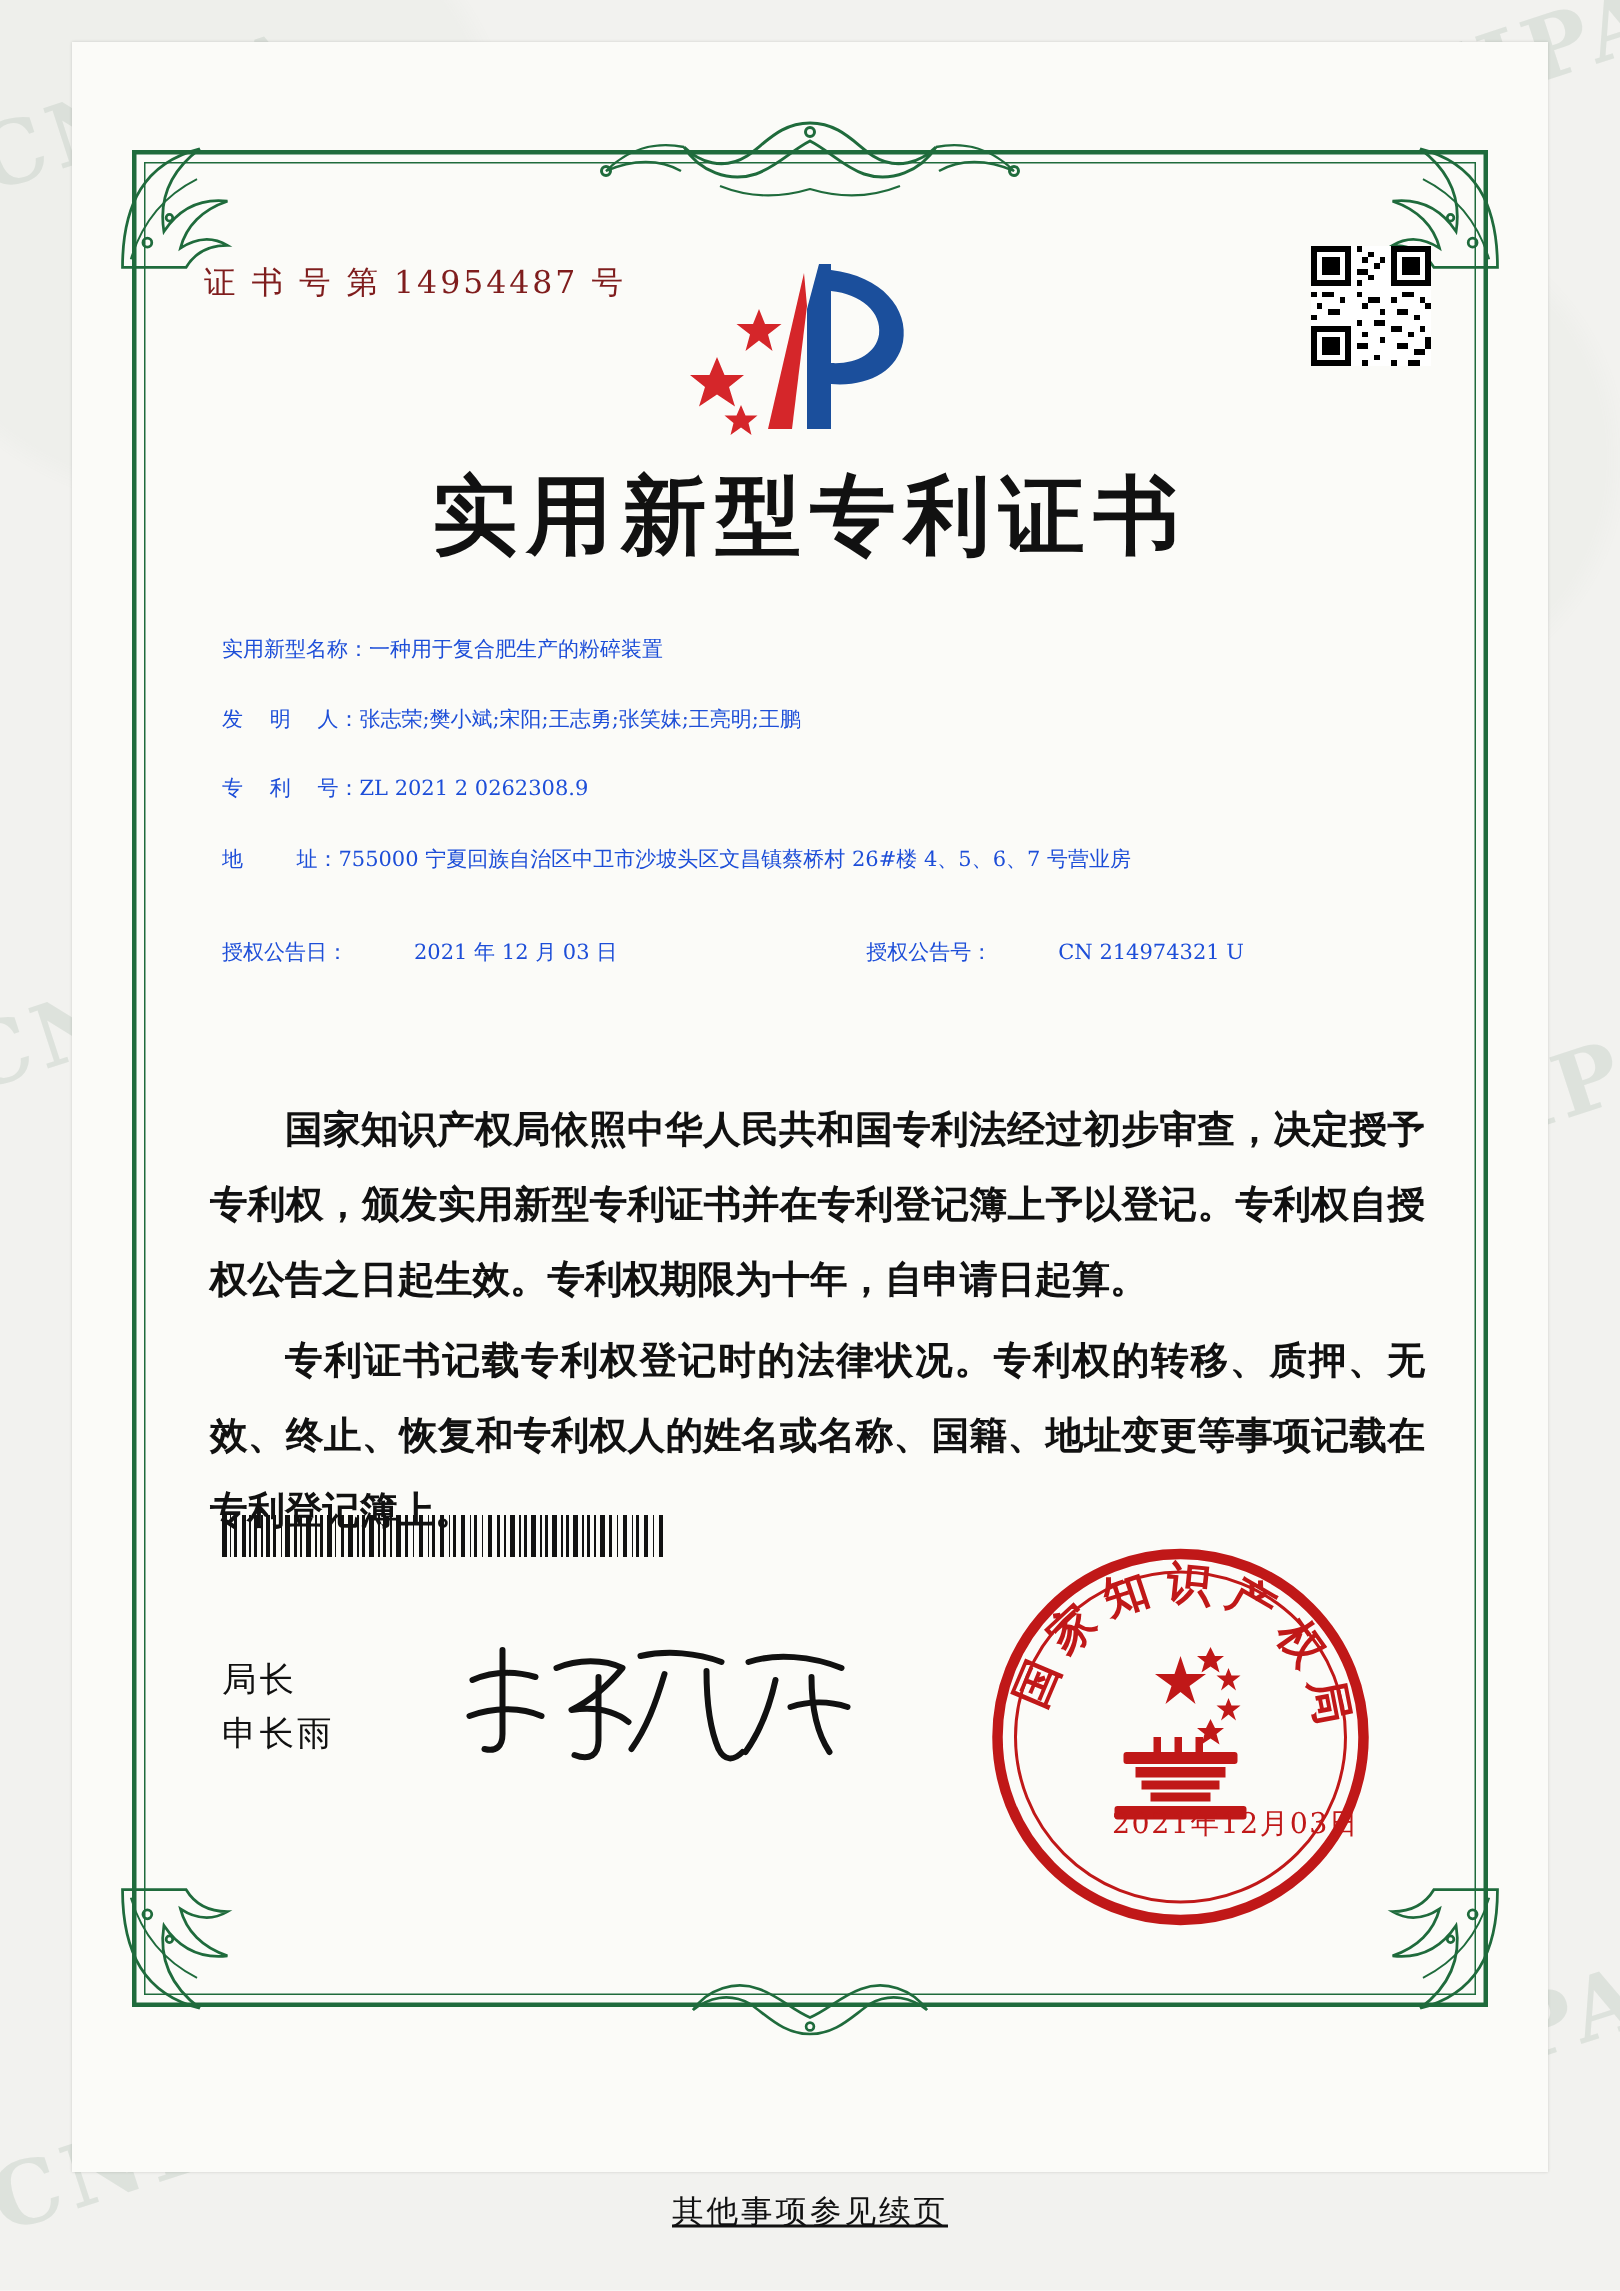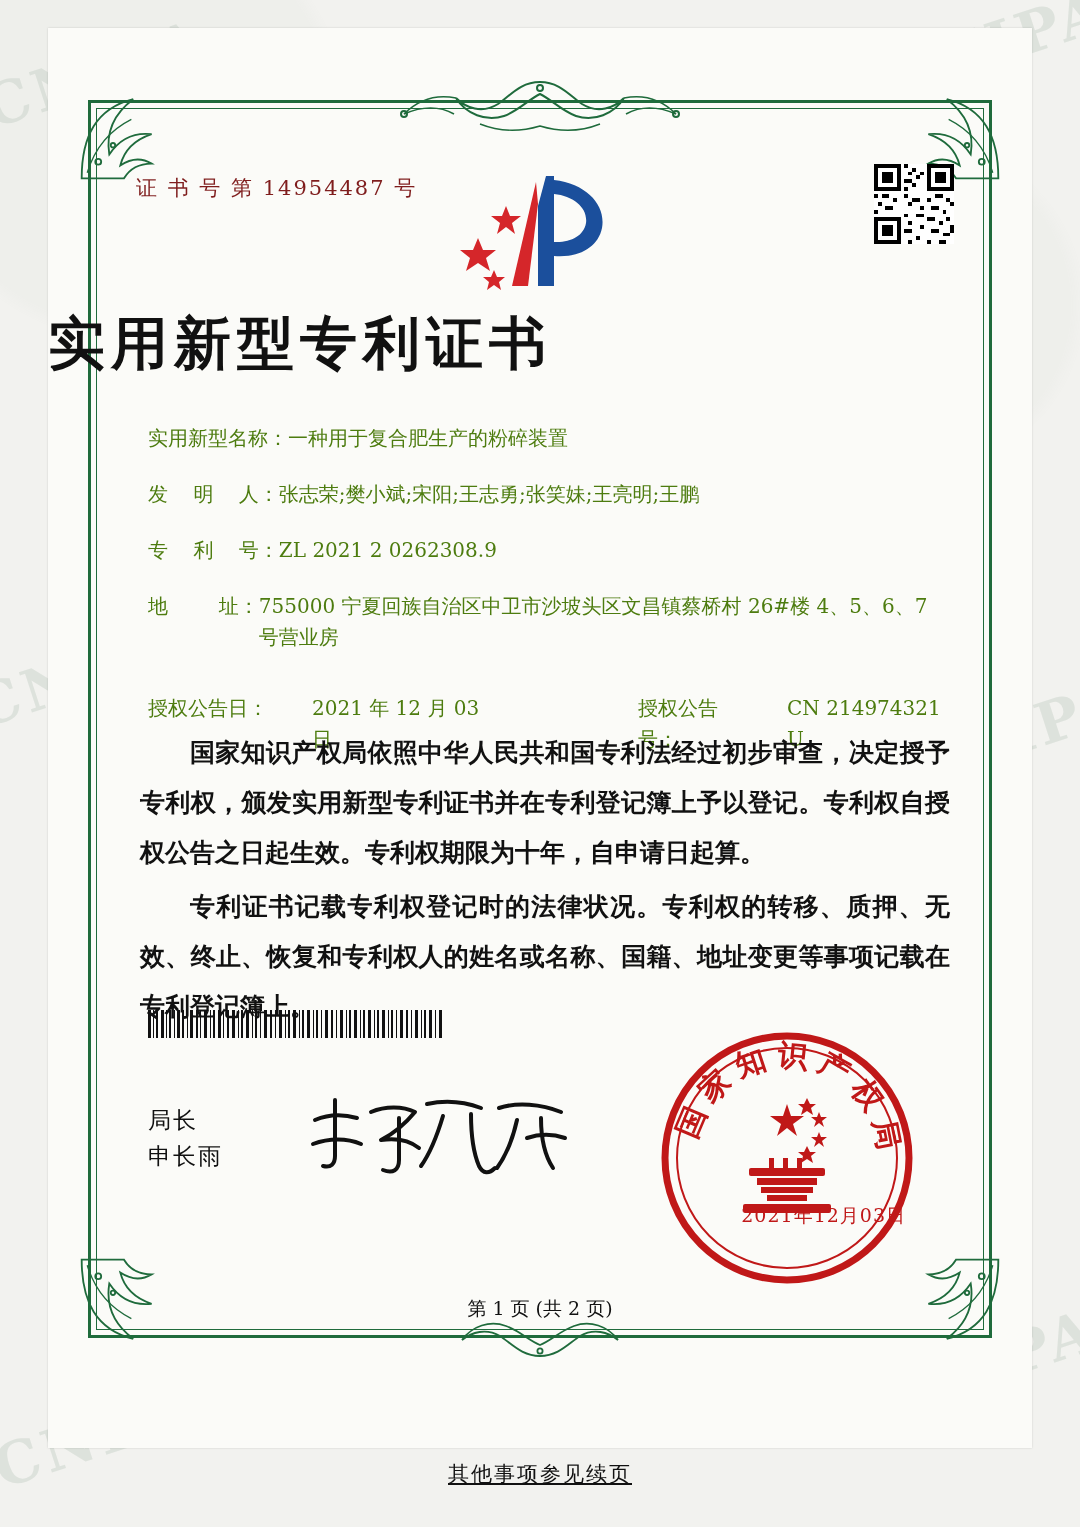--- a/index.html
+++ b/index.html
@@ -78,31 +78,31 @@
   .qrgrid{
     width:80px;height:80px;
     background:#fff;
   }
   .logo{
     position:absolute;left:50%;top:138px;transform:translateX(-50%);
     width:180px;height:125px;
   }
   .title{
     position:absolute;left:0;right:0;top:278px;
-    text-align:left;
+    text-align:center;
     font-size:57px;
     font-weight:bold;
     letter-spacing:6px;
     color:#111;
     font-family:"DejaVu Serif","Liberation Serif",serif;
   }
 
   .fields{
     position:absolute;left:100px;right:90px;top:395px;
-    font-size:20px;color:#4d7c0f;line-height:1.55;
+    font-size:14px;color:#1d4ed8;line-height:1.55;
   }
   .field-row{
     display:flex;
     margin-bottom:25px;
     align-items:flex-start;
   }
   .field-label{
     flex:0 0 auto;
     white-space:pre;
   }
@@ -440,17 +440,16 @@
         <defs>
           <path id="sealArc" d="M 130 130 m -92 0 a 92 92 0 1 1 184 0"></path>
         </defs>
         <text font-family="'DejaVu Serif',serif" font-size="30" font-weight="bold" fill="#c01818" letter-spacing="9">
           <textPath href="#sealArc" startOffset="6%">国家知识产权局</textPath>
         </text>
       </svg>
     </div>
     <div class="seal-date">2021年12月03日</div>
 
-    <div class="page-indicator">第 1 页 (共 2 页)</div>
   </div>
 </div>
 
 <div class="footer-note">其他事项参见续页</div>
 
 </body></html>

